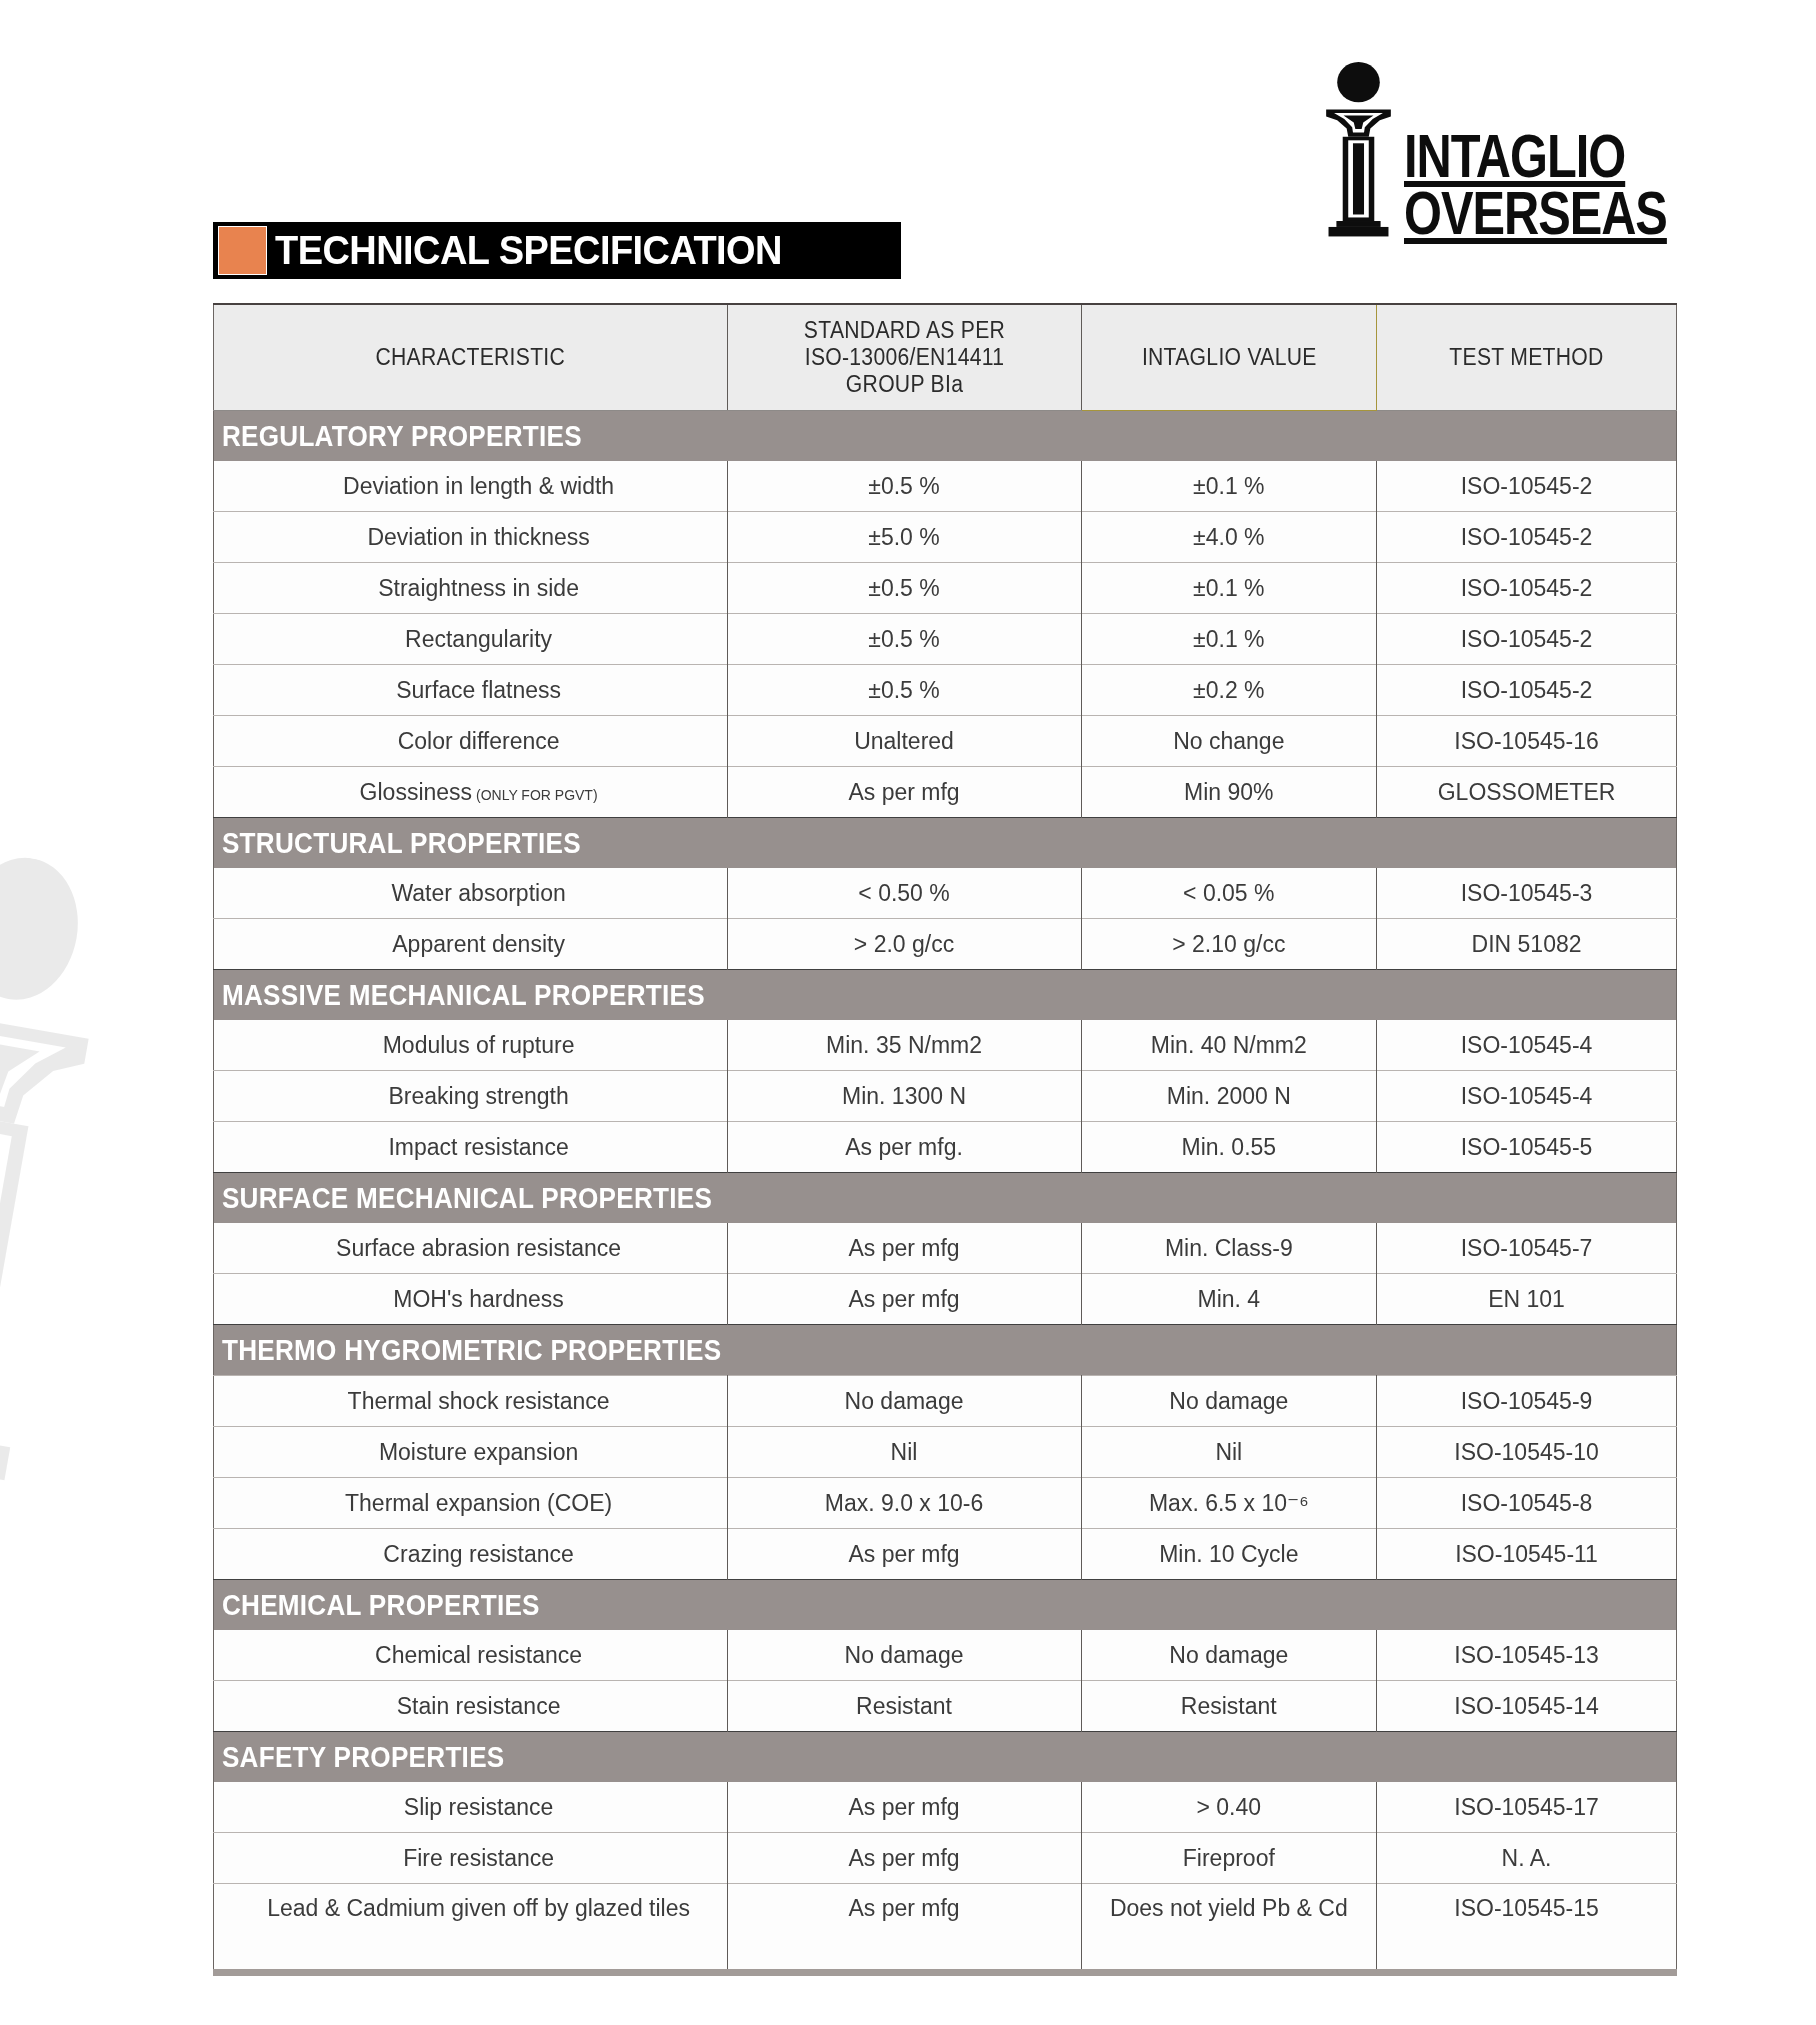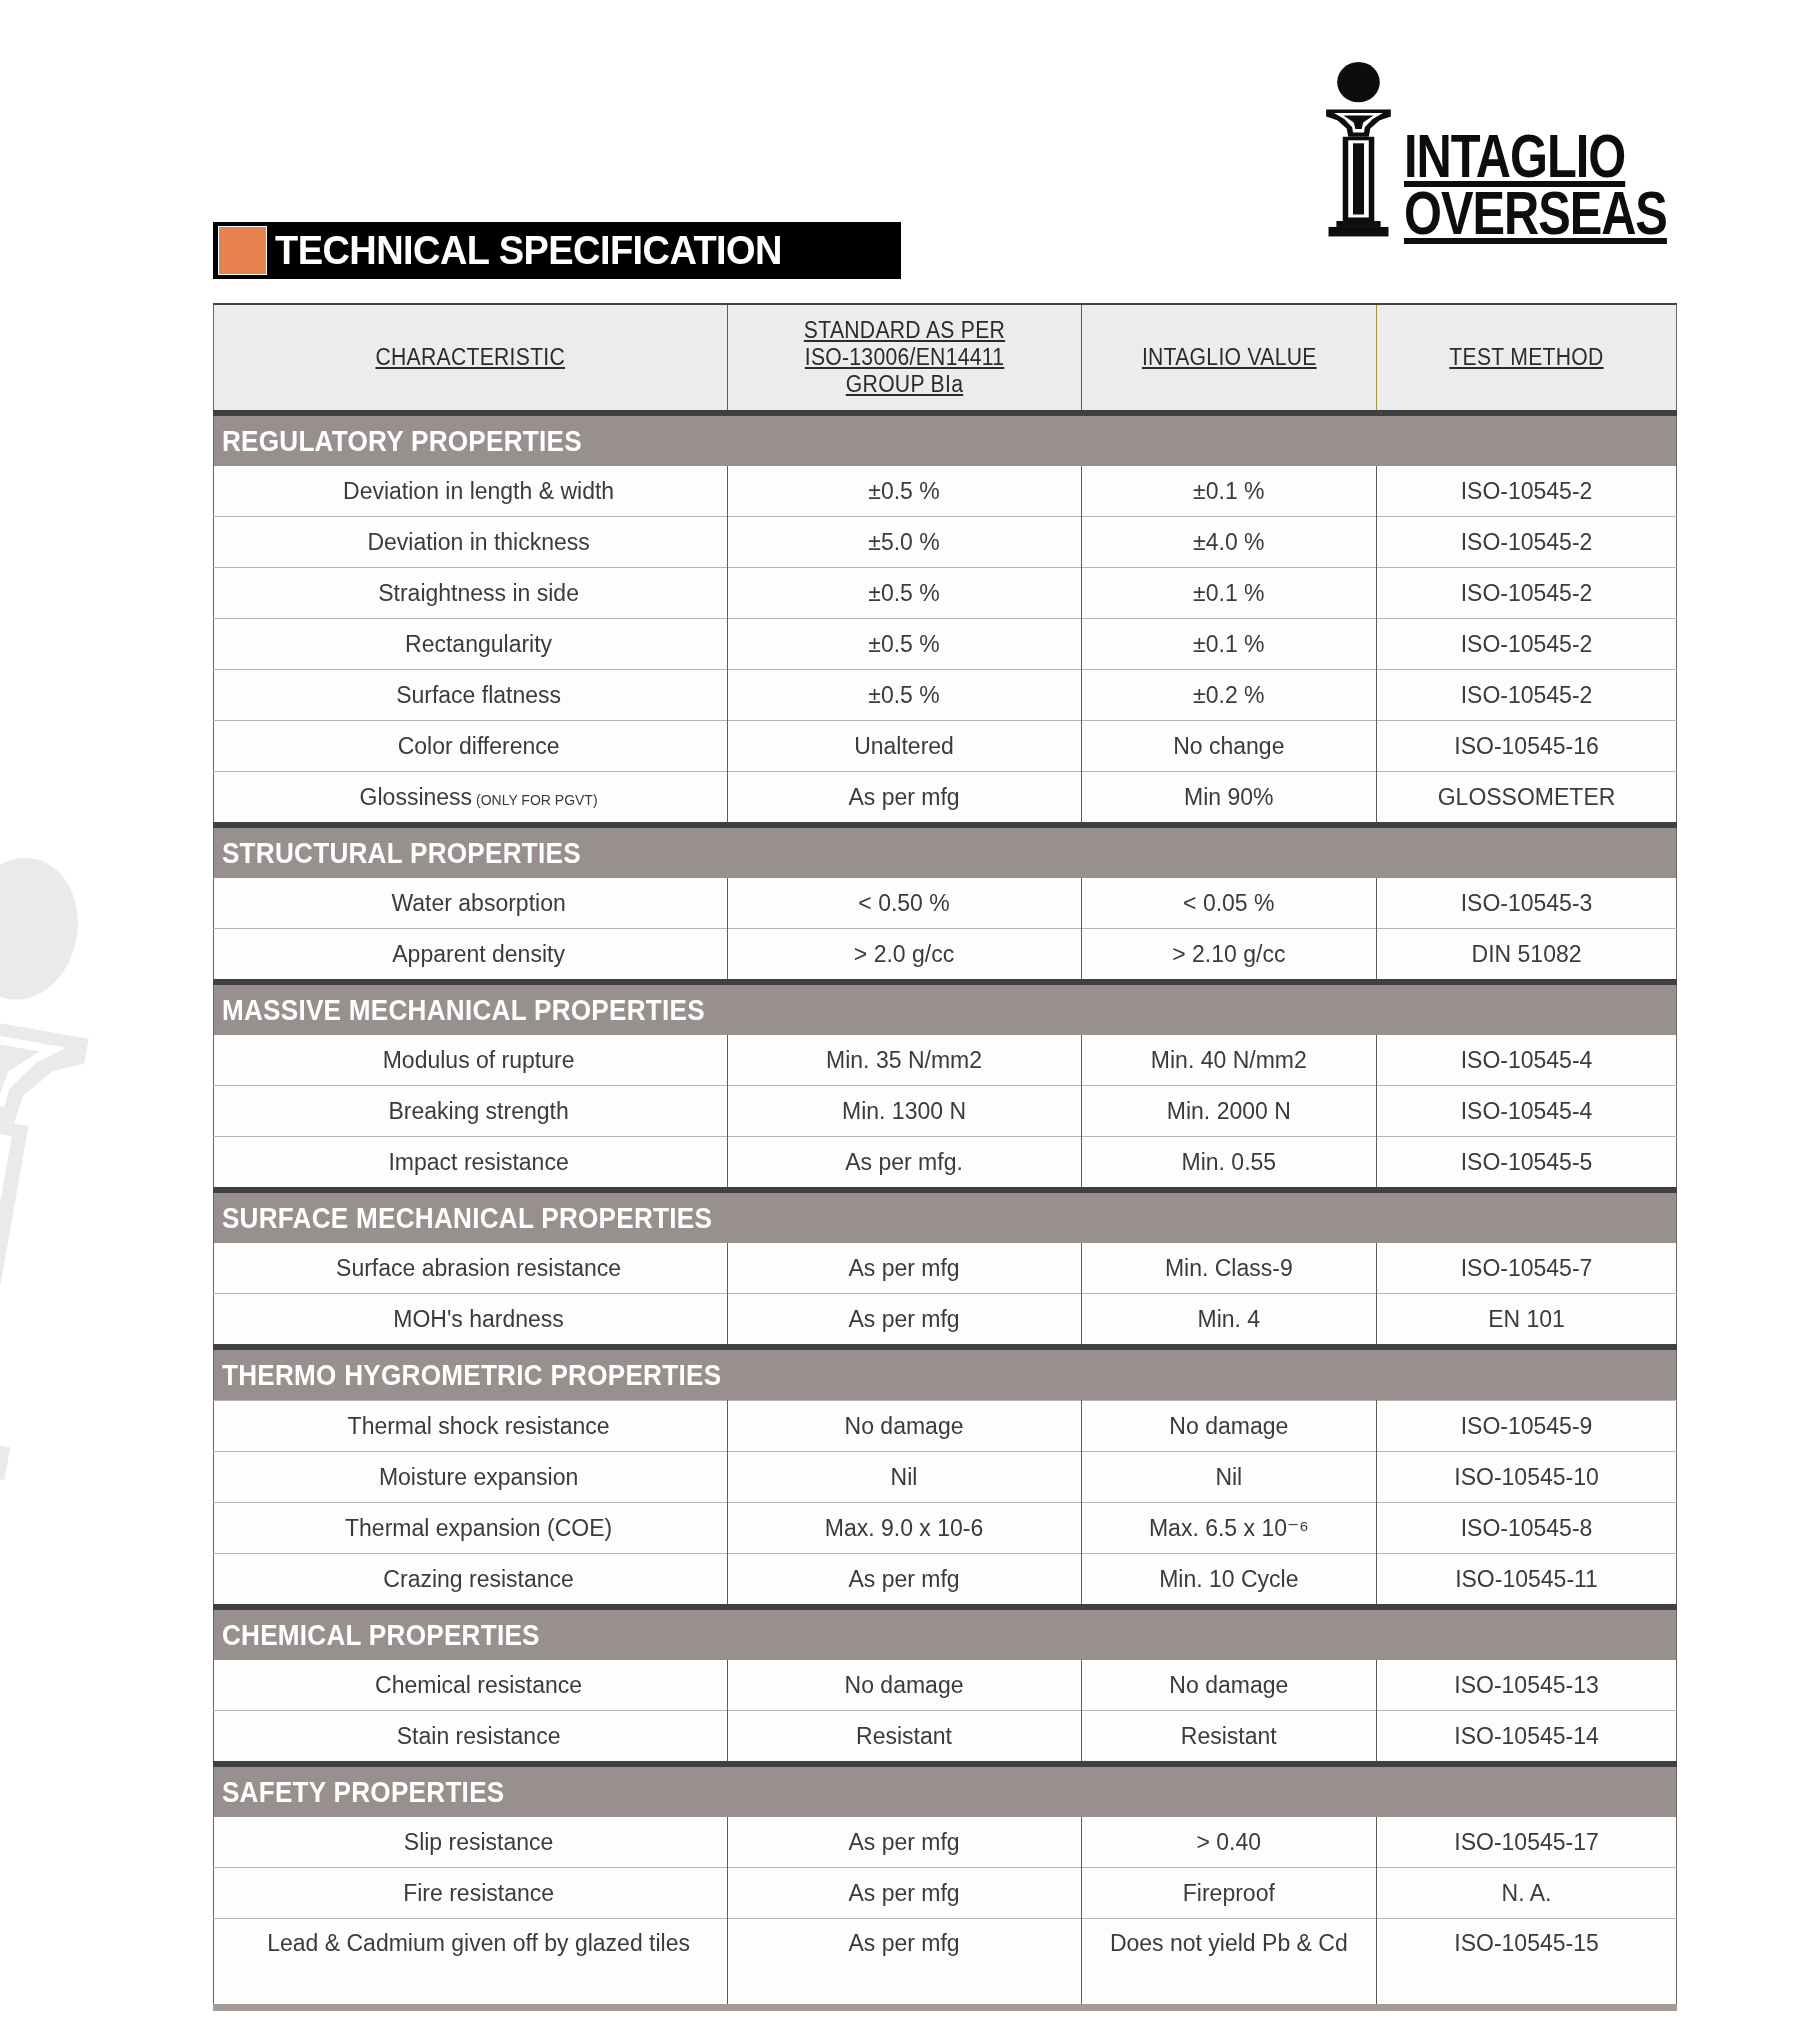--- a/index.html
+++ b/index.html
@@ -24,27 +24,27 @@
   .title-text{color:#fff;font-weight:bold;font-size:40px;letter-spacing:-0.6px;white-space:nowrap;
               transform:scaleX(0.95);transform-origin:left center;margin-left:7.6px;}
 
   
   table.spec{position:absolute;left:213px;top:303px;width:1464px;table-layout:fixed;
              border-collapse:collapse;background:#fdfdfd;
              border:1.3px solid #6b6562;border-top:2.5px solid #474140;border-bottom:7.6px solid #a29b98;}
   col.c1{width:35.1%} col.c2{width:24.2%} col.c3{width:20.2%} col.c4{width:20.5%}
 
   thead th{background:var(--header-bg,#ECECEC);height:103px;vertical-align:middle;
-           font-weight:400;color:#2b2b2b;border-bottom:1.3px solid #8d8a88;text-decoration:underline;}
+           font-weight:400;color:#2b2b2b;border-bottom:1.3px solid #8d8a88;}
   thead th .h-wrap{font-size:23px;line-height:1.18;text-align:center;letter-spacing:0.3px;
                    transform:scaleX(0.92);transform-origin:center;}
   thead th:nth-child(1),thead th:nth-child(2){border-right:1.3px solid #5f5b58;}
   thead th:nth-child(3){border:1.9px solid var(--gold,#A6953B);}
 
-  tr.band td{height:50px;background:var(--band,#97908E);border-top:6px solid #404040;
+  tr.band td{height:50px;background:var(--band,#97908E);border-top:1px solid #404040;
              vertical-align:middle;padding:0;}
   .band-text{display:inline-block;color:#fff;font-weight:bold;font-size:29px;letter-spacing:0.3px;
              padding-left:8.8px;white-space:nowrap;transform:scaleX(0.90);transform-origin:left center;}
 
   tr.row td{height:48px;vertical-align:middle;font-size:23px;color:#3b3b3b;background:#fdfdfd;}
   tr.row td:not(:last-child){border-right:1.3px solid #5f5b58;}
   tr.row.sep td{border-top:1.3px solid #b9b4b1;}
   tr.row td.c1{text-align:center;padding-left:17.7px;}
   tr.row td.c2,tr.row td.c3,tr.row td.c4{text-align:center;padding:0 7.6px;}
   tr.row td .small{font-size:14px;letter-spacing:0;}

